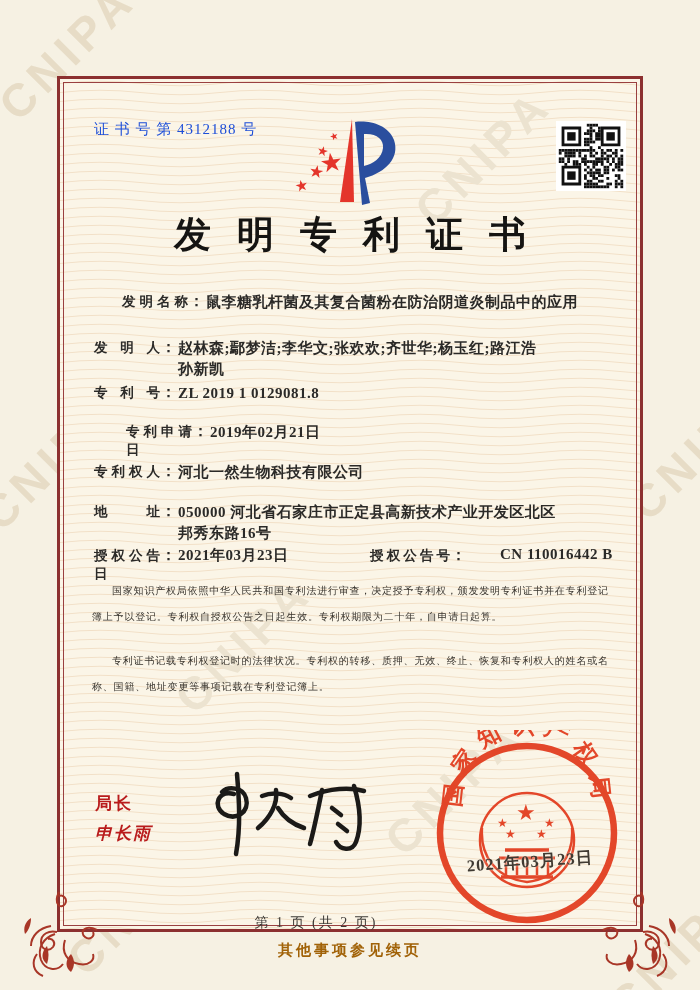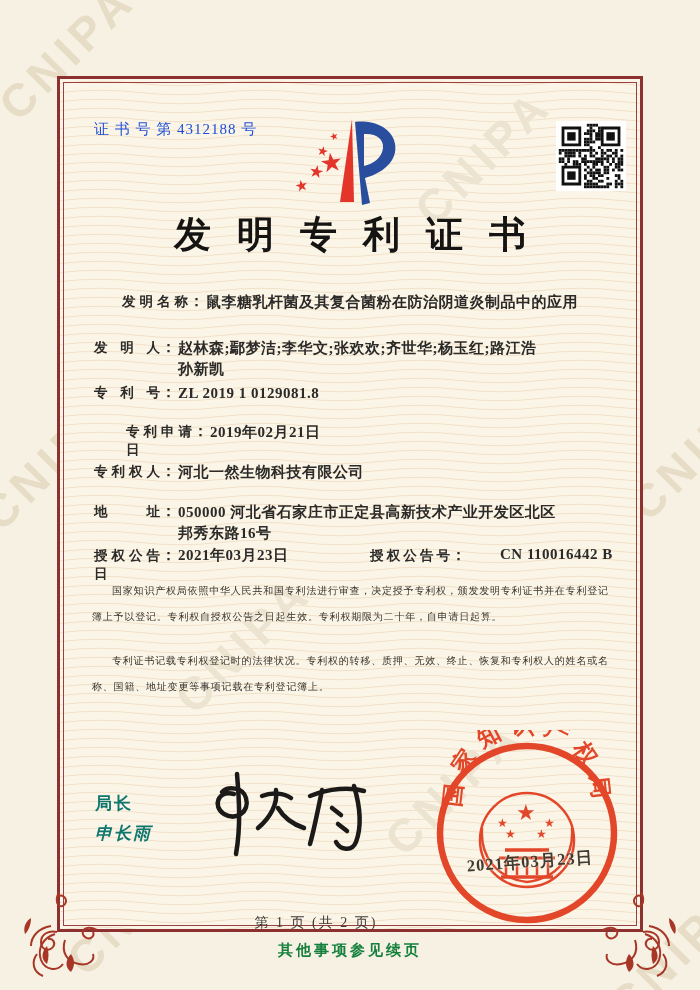--- a/index.html
+++ b/index.html
@@ -50,35 +50,35 @@
   .fvalue{display:inline-block;width:412px;vertical-align:top;letter-spacing:.5px;line-height:21px;}
   .frow2{position:absolute;font-size:15px;color:#2b2a28;font-weight:600;}
   
   .legal{
     position:absolute;left:92px;width:520px;
     font-size:10px;line-height:25.5px;color:#38342e;
     text-indent:2em;letter-spacing:.8px;margin:0;
   }
   
   .director{font-family:"Liberation Sans","DejaVu Sans",sans-serif;
-    font-weight:700;font-size:17px;color:#0f766e;letter-spacing:2px;}
+    font-weight:700;font-size:17px;color:#b91c1c;letter-spacing:2px;}
   
   .seal-date{
     left:424px;top:851px;width:212px;text-align:center;
     font-size:16.5px;font-weight:700;color:#403a32;letter-spacing:1px;
     transform:rotate(-4deg);
     text-shadow:0 0 3px #f8f2e4;
   }
   .page-indicator{
     left:0;top:901px;width:632px;text-align:center;
     font-size:14px;color:#3d3a36;letter-spacing:2px;margin-top:13px;
   }
   .continuation{
     left:0;top:941px;width:700px;text-align:center;
-    font-size:15px;color:#15803d;letter-spacing:3px;font-weight:600;
+    font-size:15px;color:#a16207;letter-spacing:3px;font-weight:600;
   }
   svg{display:block;}
 </style>
 </head>
 <body>
 
 <div class="wm" style="left:-18px;top:25px;">CNIPA</div>
 <div class="wm" style="left:-35px;top:435px;">CNIPA</div>
 <div class="wm" style="left:612px;top:425px;">CNIPA</div>
 <div class="wm" style="left:50px;top:880px;">CNIPA</div>

